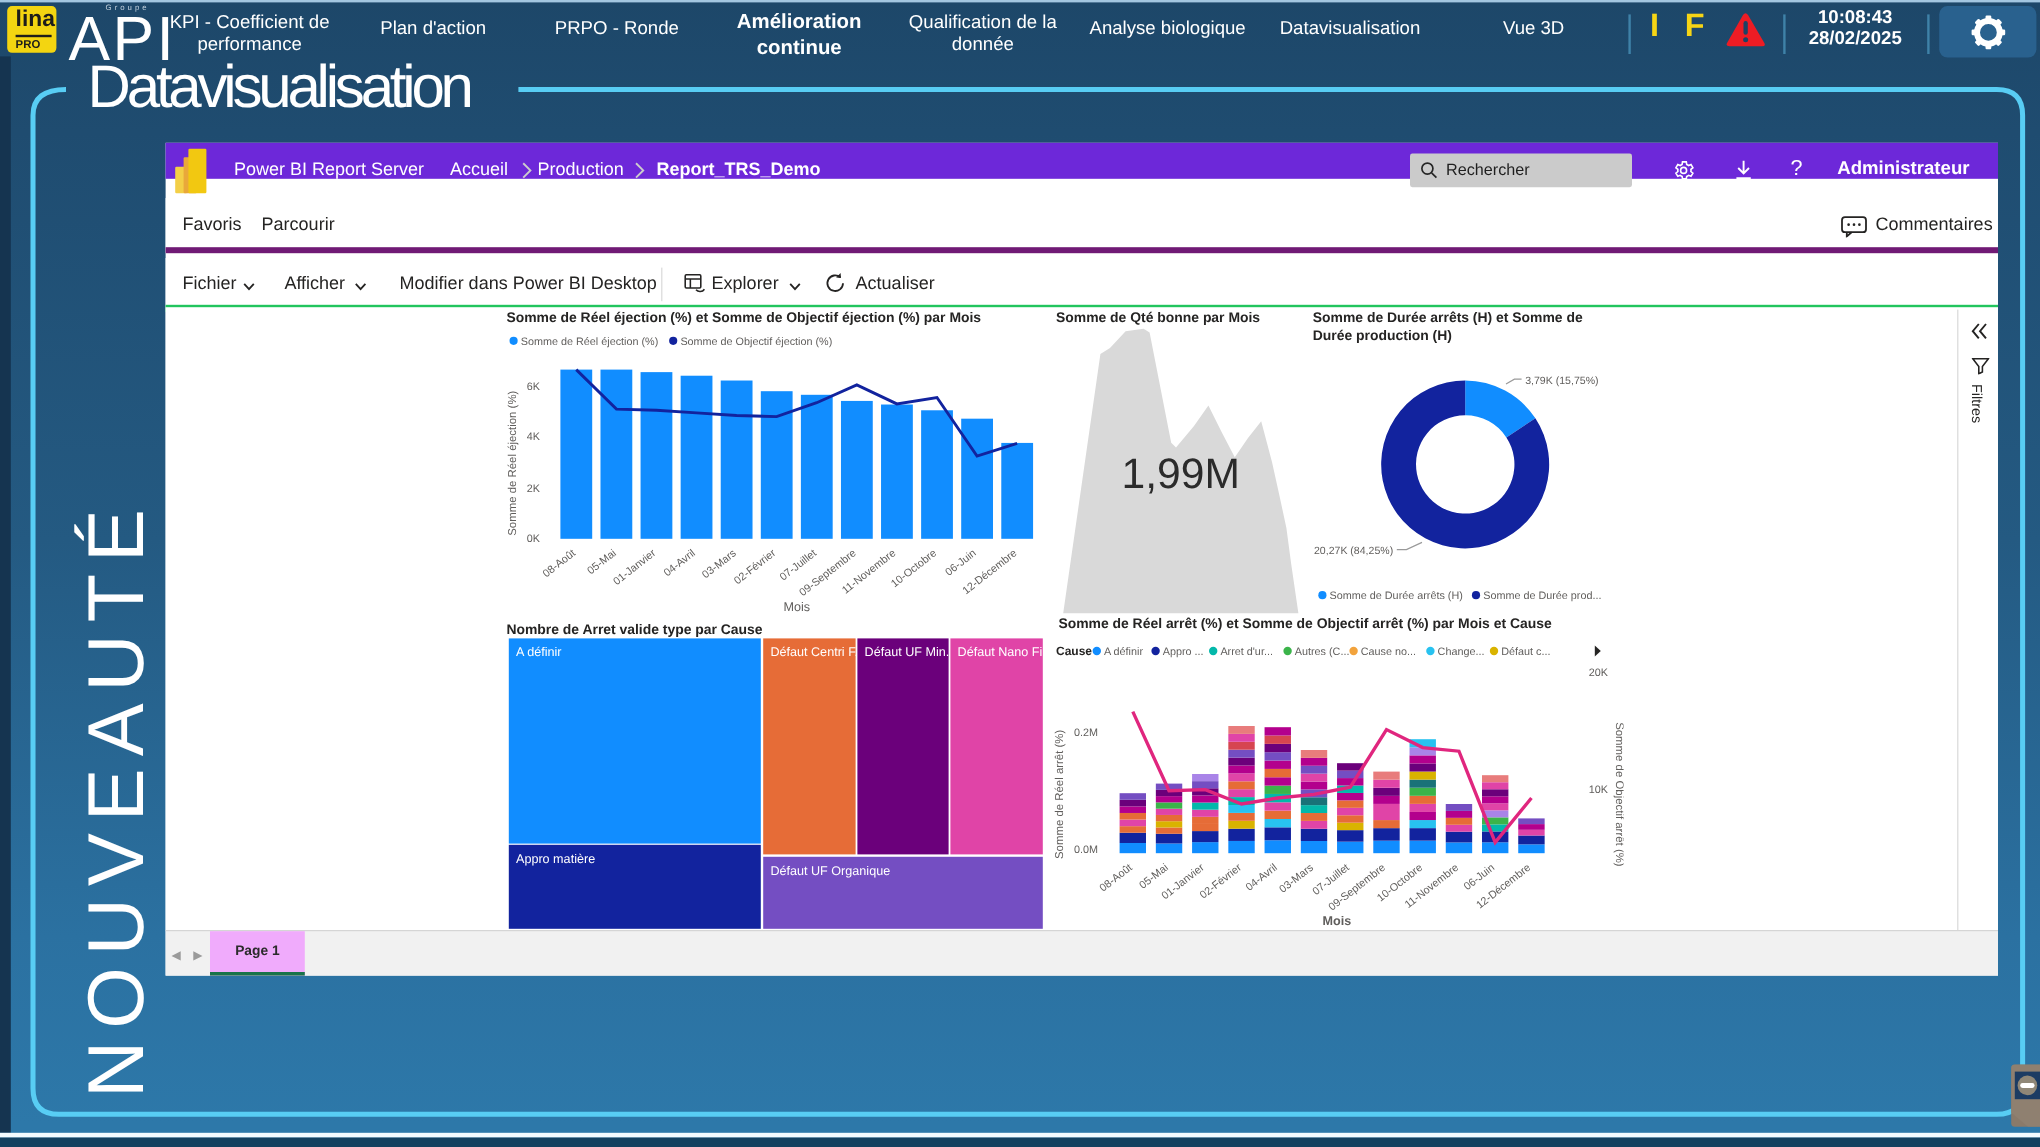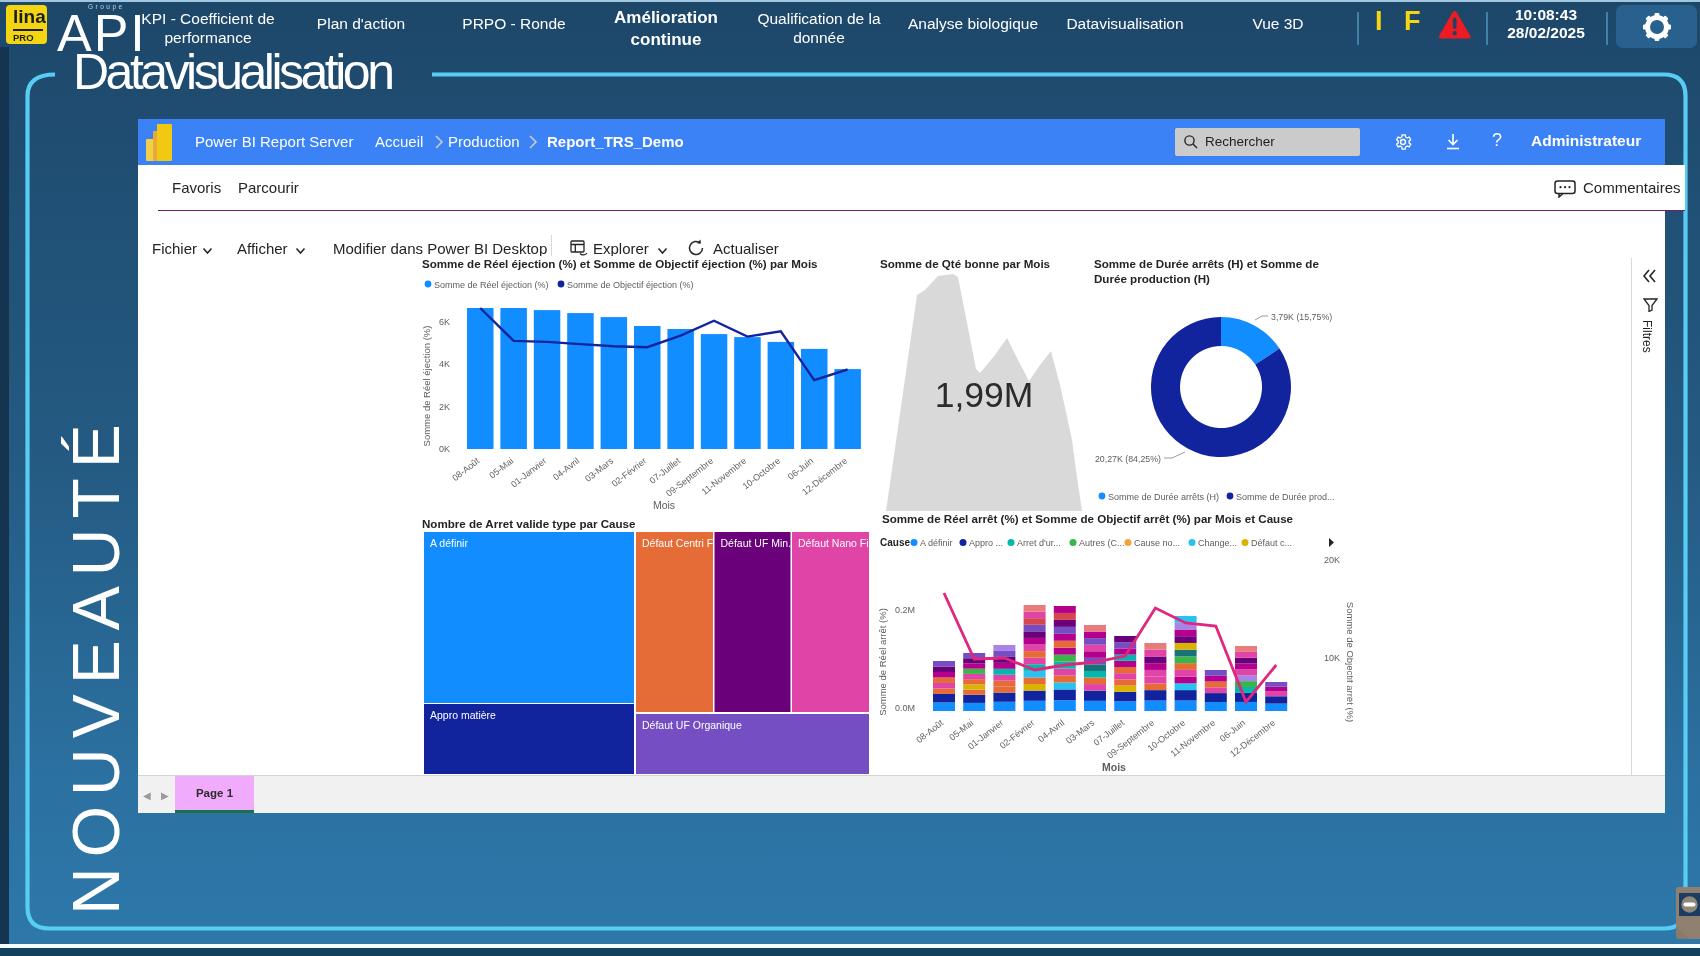--- a/index.html
+++ b/index.html
@@ -12,23 +12,23 @@
 #botwhite { left:0; top:944px; width:1700px; height:4px; background:#f4fbff; }
 #botnavy { left:0; top:948px; width:1700px; height:8px; background:#13405f; }
 #leftstrip { left:0; top:47px; width:9px; height:897px; background:#153450; }
 #menubar { left:0; top:0; width:1700px; height:50px; color:#fff; }
 .mi { position:absolute; text-align:center; font-size:15.5px; line-height:19px; white-space:pre-line; transform:translateX(-50%); }
 .sep { position:absolute; width:2px; height:33px; top:12px; background:#3b7fa3; background:#3f82a8; }
 #title { left:73px; top:43px; font-size:50px; color:#fff; letter-spacing:-3.5px; }
 #nouveaute { left:-164px; top:617px; width:520px; font-size:66px; letter-spacing:10px; color:#fff; transform:rotate(-90deg); transform-origin:center; text-align:left; font-weight:400; }
 #y2025 { left:140px; top:787px; font-size:134px; font-weight:bold; color:#fff; letter-spacing:-2.5px; }
 #pbwin { left:138px; top:119px; width:1527px; height:694px; background:#fff; }
-#blackbar { left:0; top:0; width:1527px; height:46px; background:#3b82f6; color:#fff; }
-#favrow { left:0; top:46px; width:1527px; height:46px; background:#fff; border-bottom:1px solid #701a75; color:#252423;margin-left:20px; }
-#toolrow { left:0; top:108px; width:1527px; height:45px; background:#fff; border-bottom:2px solid #22c55e; color:#252423; }
+#blackbar { left:0; top:0; width:1527px; height:30px; background:#6d28d9; color:#fff; }
+#favrow { left:0; top:46px; width:1527px; height:46px; background:#fff; border-bottom:5px solid #701a75; color:#252423; }
+#toolrow { left:0; top:96px; width:1527px; height:45px; background:#fff; border-bottom:6px solid #22c55e; color:#252423; }
 #canvas { left:0; top:137px; width:1527px; height:519px; background:#fff; }
 #tabbar { left:0; top:656px; width:1527px; height:38px; background:#f1f1f1; border-top:1px solid #d5d5d5; }
 #pagetab { position:absolute; left:37px; top:0; width:79px; height:37px; background:#f0abfc; border-bottom:3px solid #19734a; font-size:11.5px; color:#2b2b2b; text-align:center; line-height:34px; font-weight:bold; }
 #filtpanel { position:absolute; left:1493px; top:2px; width:34px; height:517px; border-left:1px solid #d9d9d9; color:#252423; }
 .vtext { writing-mode:vertical-rl; }
 #cornericon { left:1676px; top:887px; width:24px; height:52px; background:#8a7a6a; border-radius:3px 0 0 3px; }
 </style>
 </head>
 <body>
 <div id="stage">

